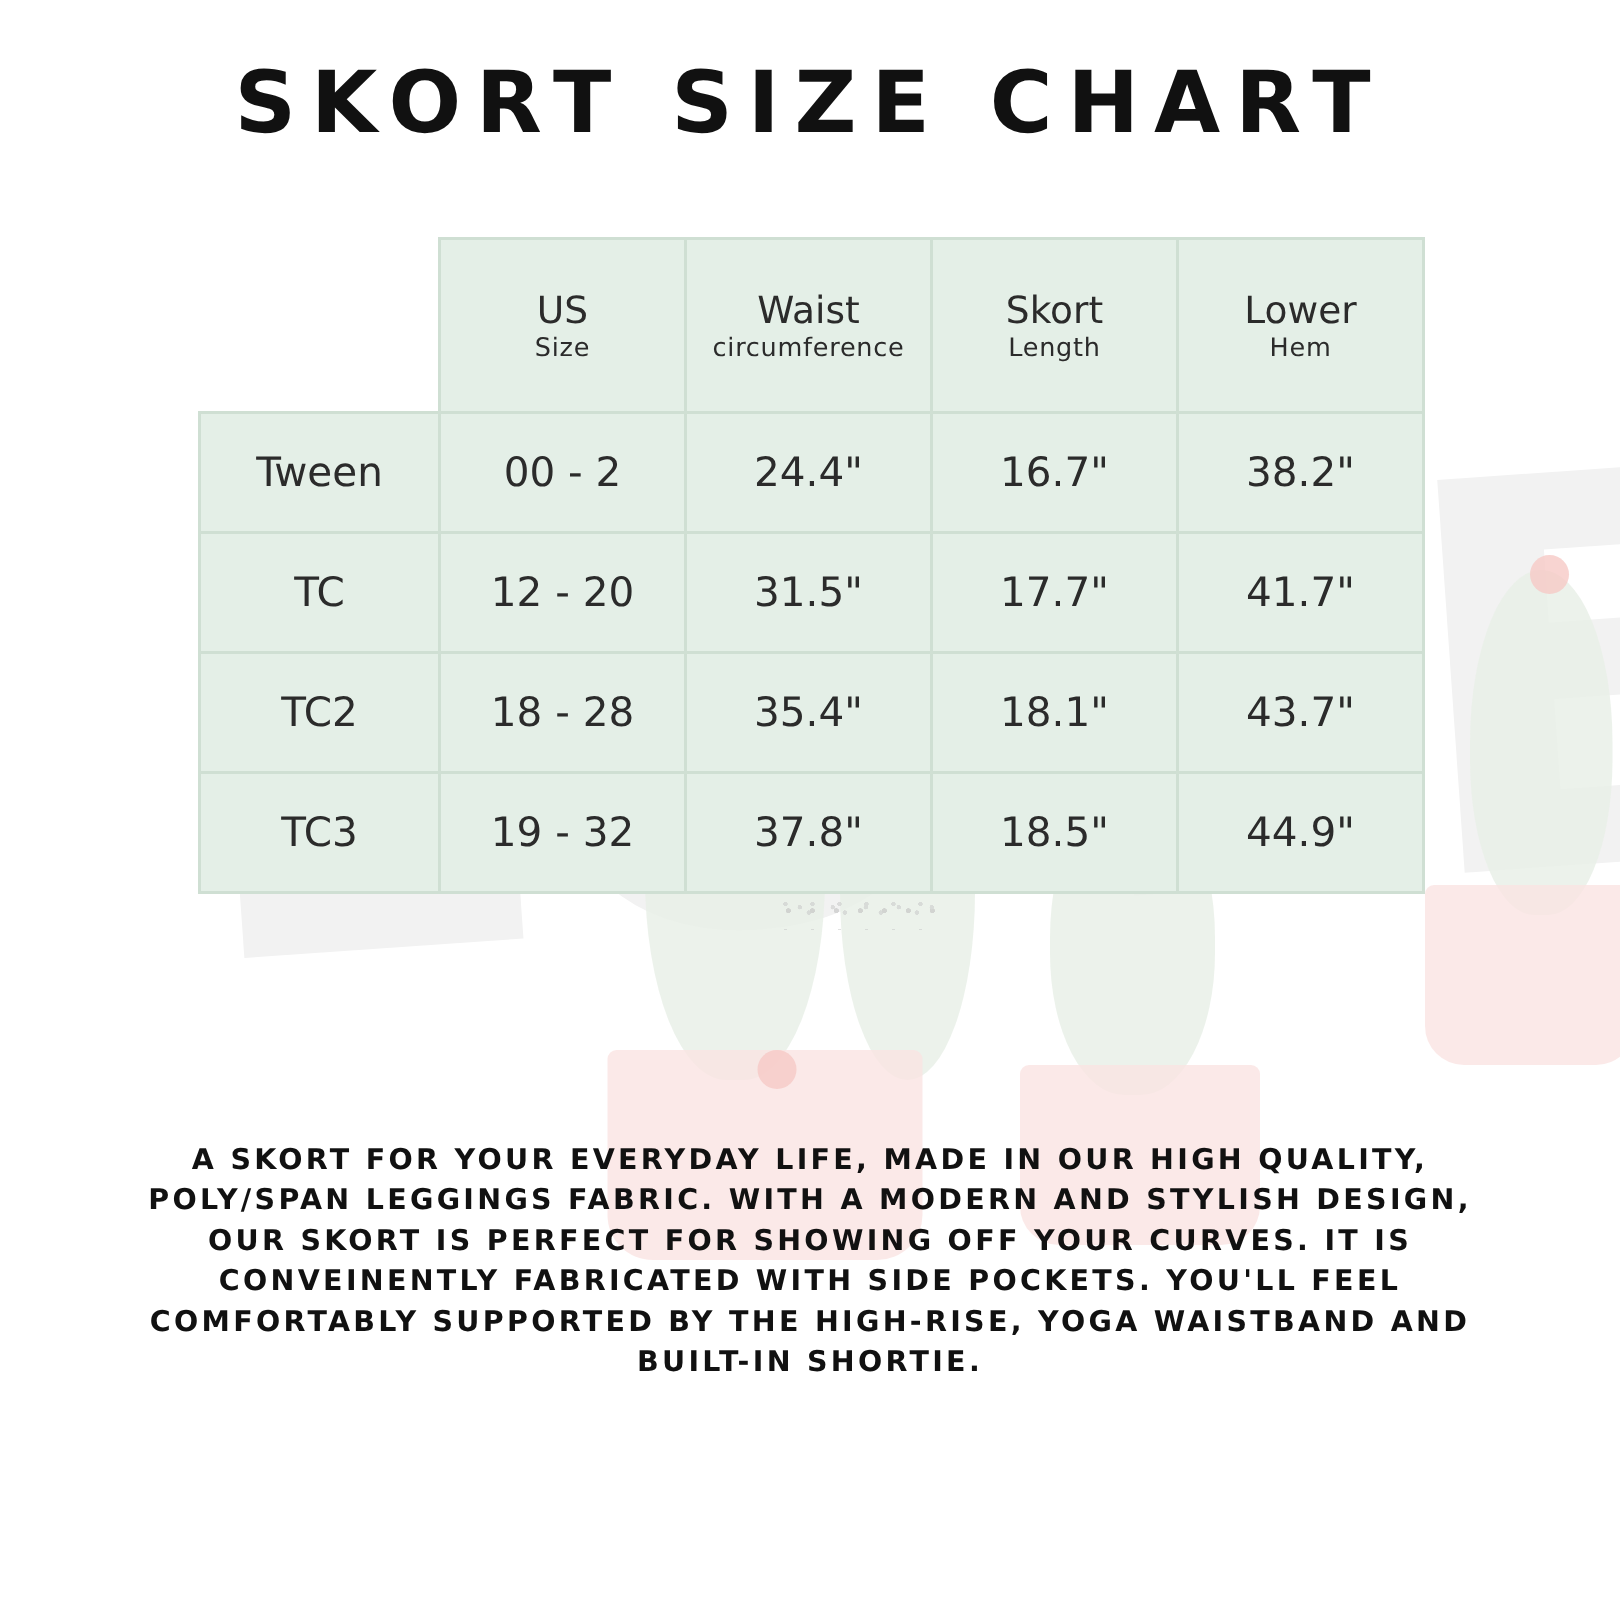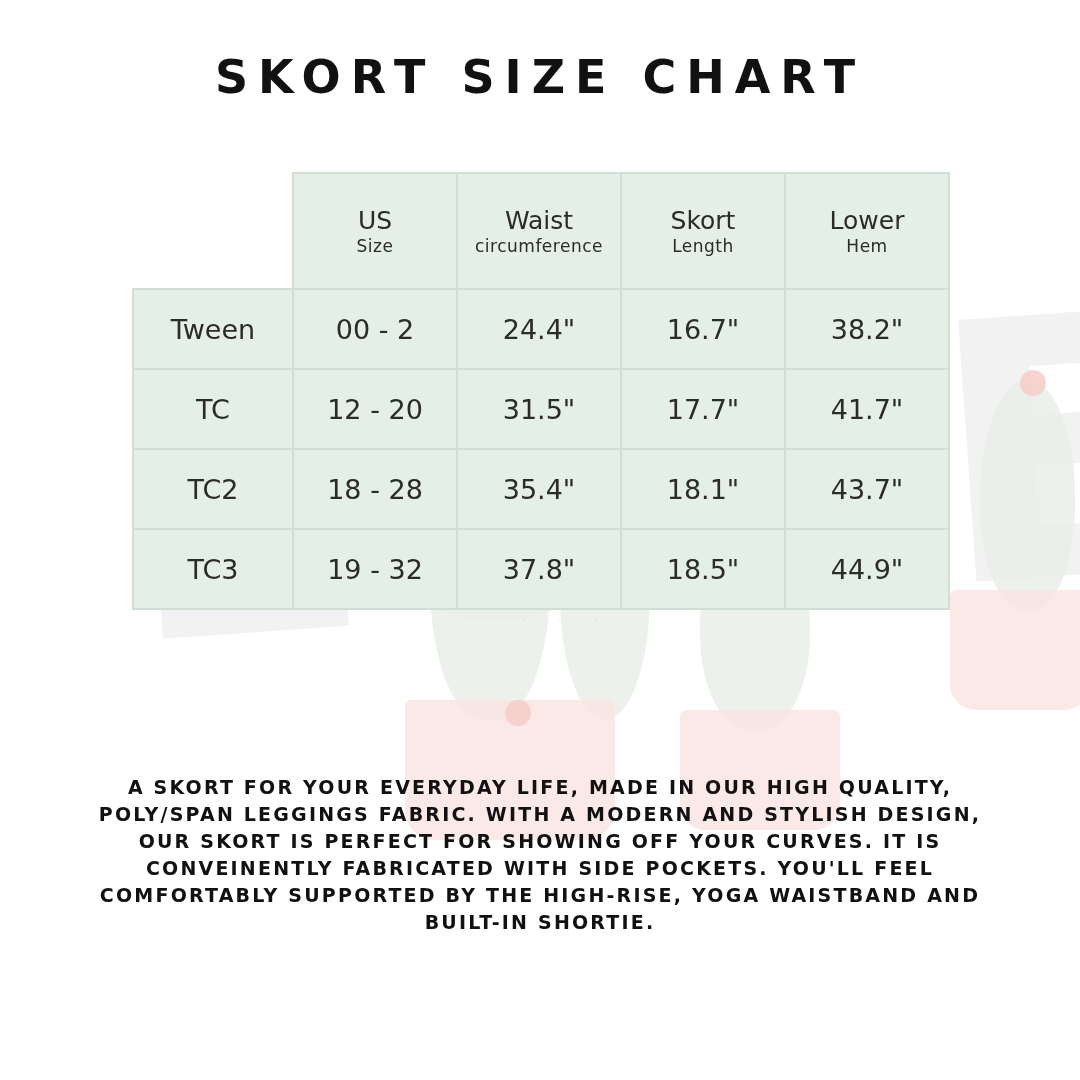--- a/index.html
+++ b/index.html
@@ -80,26 +80,25 @@
     position: relative;
     z-index: 2;
     width: 1080px;
     height: 1080px;
   }
 
   .title {
     text-align: center;
     font-family: "DejaVu Sans", sans-serif;
     font-weight: 700;
-    font-size: 46px;
+    font-size: 57px;
     letter-spacing: 10px;
     color: #111111;
     padding-top: 36px;
     white-space: nowrap;
-    margin-top: 14px;
   }
 
   .table-wrap {
     position: absolute;
     left: 132px;
     top: 158px;
     width: 816px;
   }
 
   table.size-chart {

